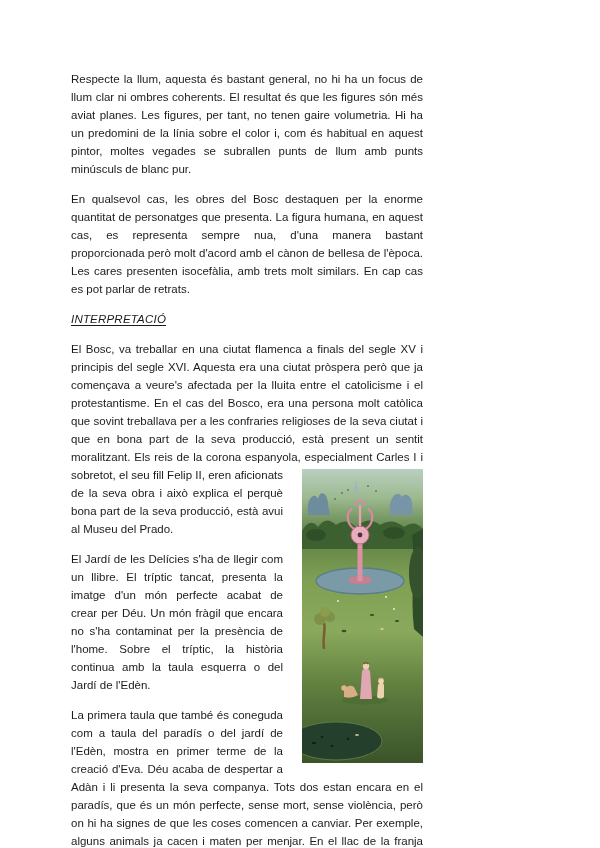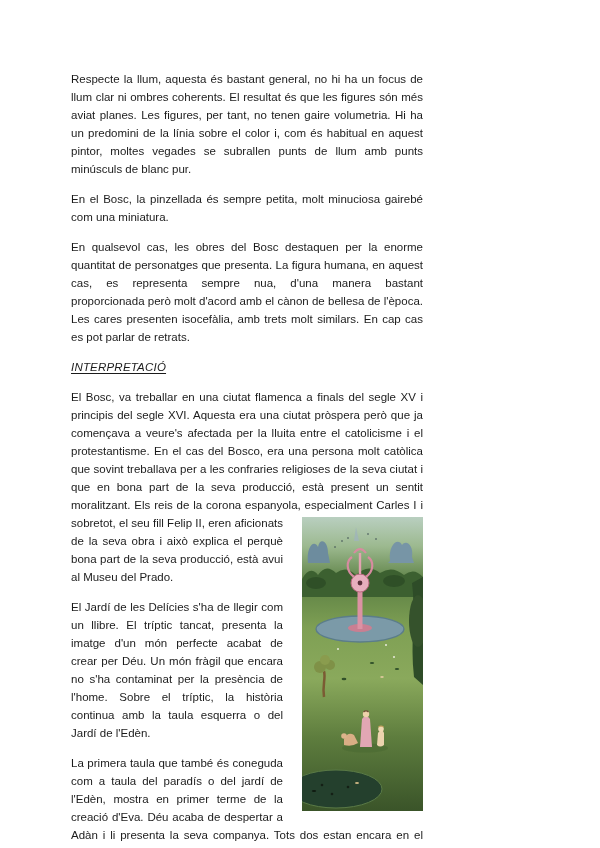--- a/index.html
+++ b/index.html
@@ -39,21 +39,20 @@
   }
   .painting svg { display: block; width: 100%; height: 100%; }
 </style>
 </head>
 <body>
 
 <div class="page">
 
   <p class="para">Respecte la llum, aquesta és bastant general, no hi ha un focus de llum clar ni ombres coherents. El resultat és que les figures són més aviat planes. Les figures, per tant, no tenen gaire volumetria. Hi ha un predomini de la línia sobre el color i, com és habitual en aquest pintor, moltes vegades se subrallen punts de llum amb punts minúsculs de blanc pur.</p>
 
-  <p class="para">En el Bosc, la pinzellada és sempre petita, molt minuciosa gairebé com una miniatura.</p>
 
   <p class="para">En qualsevol cas, les obres del Bosc destaquen per la enorme quantitat de personatges que presenta. La figura humana, en aquest cas, es representa sempre nua, d'una manera bastant proporcionada però molt d'acord amb el cànon de bellesa de l'època. Les cares presenten isocefàlia, amb trets molt similars. En cap cas es pot parlar de retrats.</p>
 
 
   <p class="para heading-para"><span class="heading-text">INTERPRETACIÓ</span></p>
 
   <p class="para">
     <span>El Bosc, va treballar en una ciutat flamenca a finals del segle XV i principis del segle XVI. Aquesta era una ciutat pròspera però que ja començava a veure's afectada per la lluita entre el catolicisme i el protestantisme. En el cas del Bosco, era una persona molt catòlica que sovint treballava per a les confraries religioses de la seva ciutat i que en bona part de la seva producció, està present un sentit moralitzant. Els reis de la corona espanyola, especialment</span>
     <span class="painting">
       <svg viewBox="0 0 121 294" preserveAspectRatio="none">

